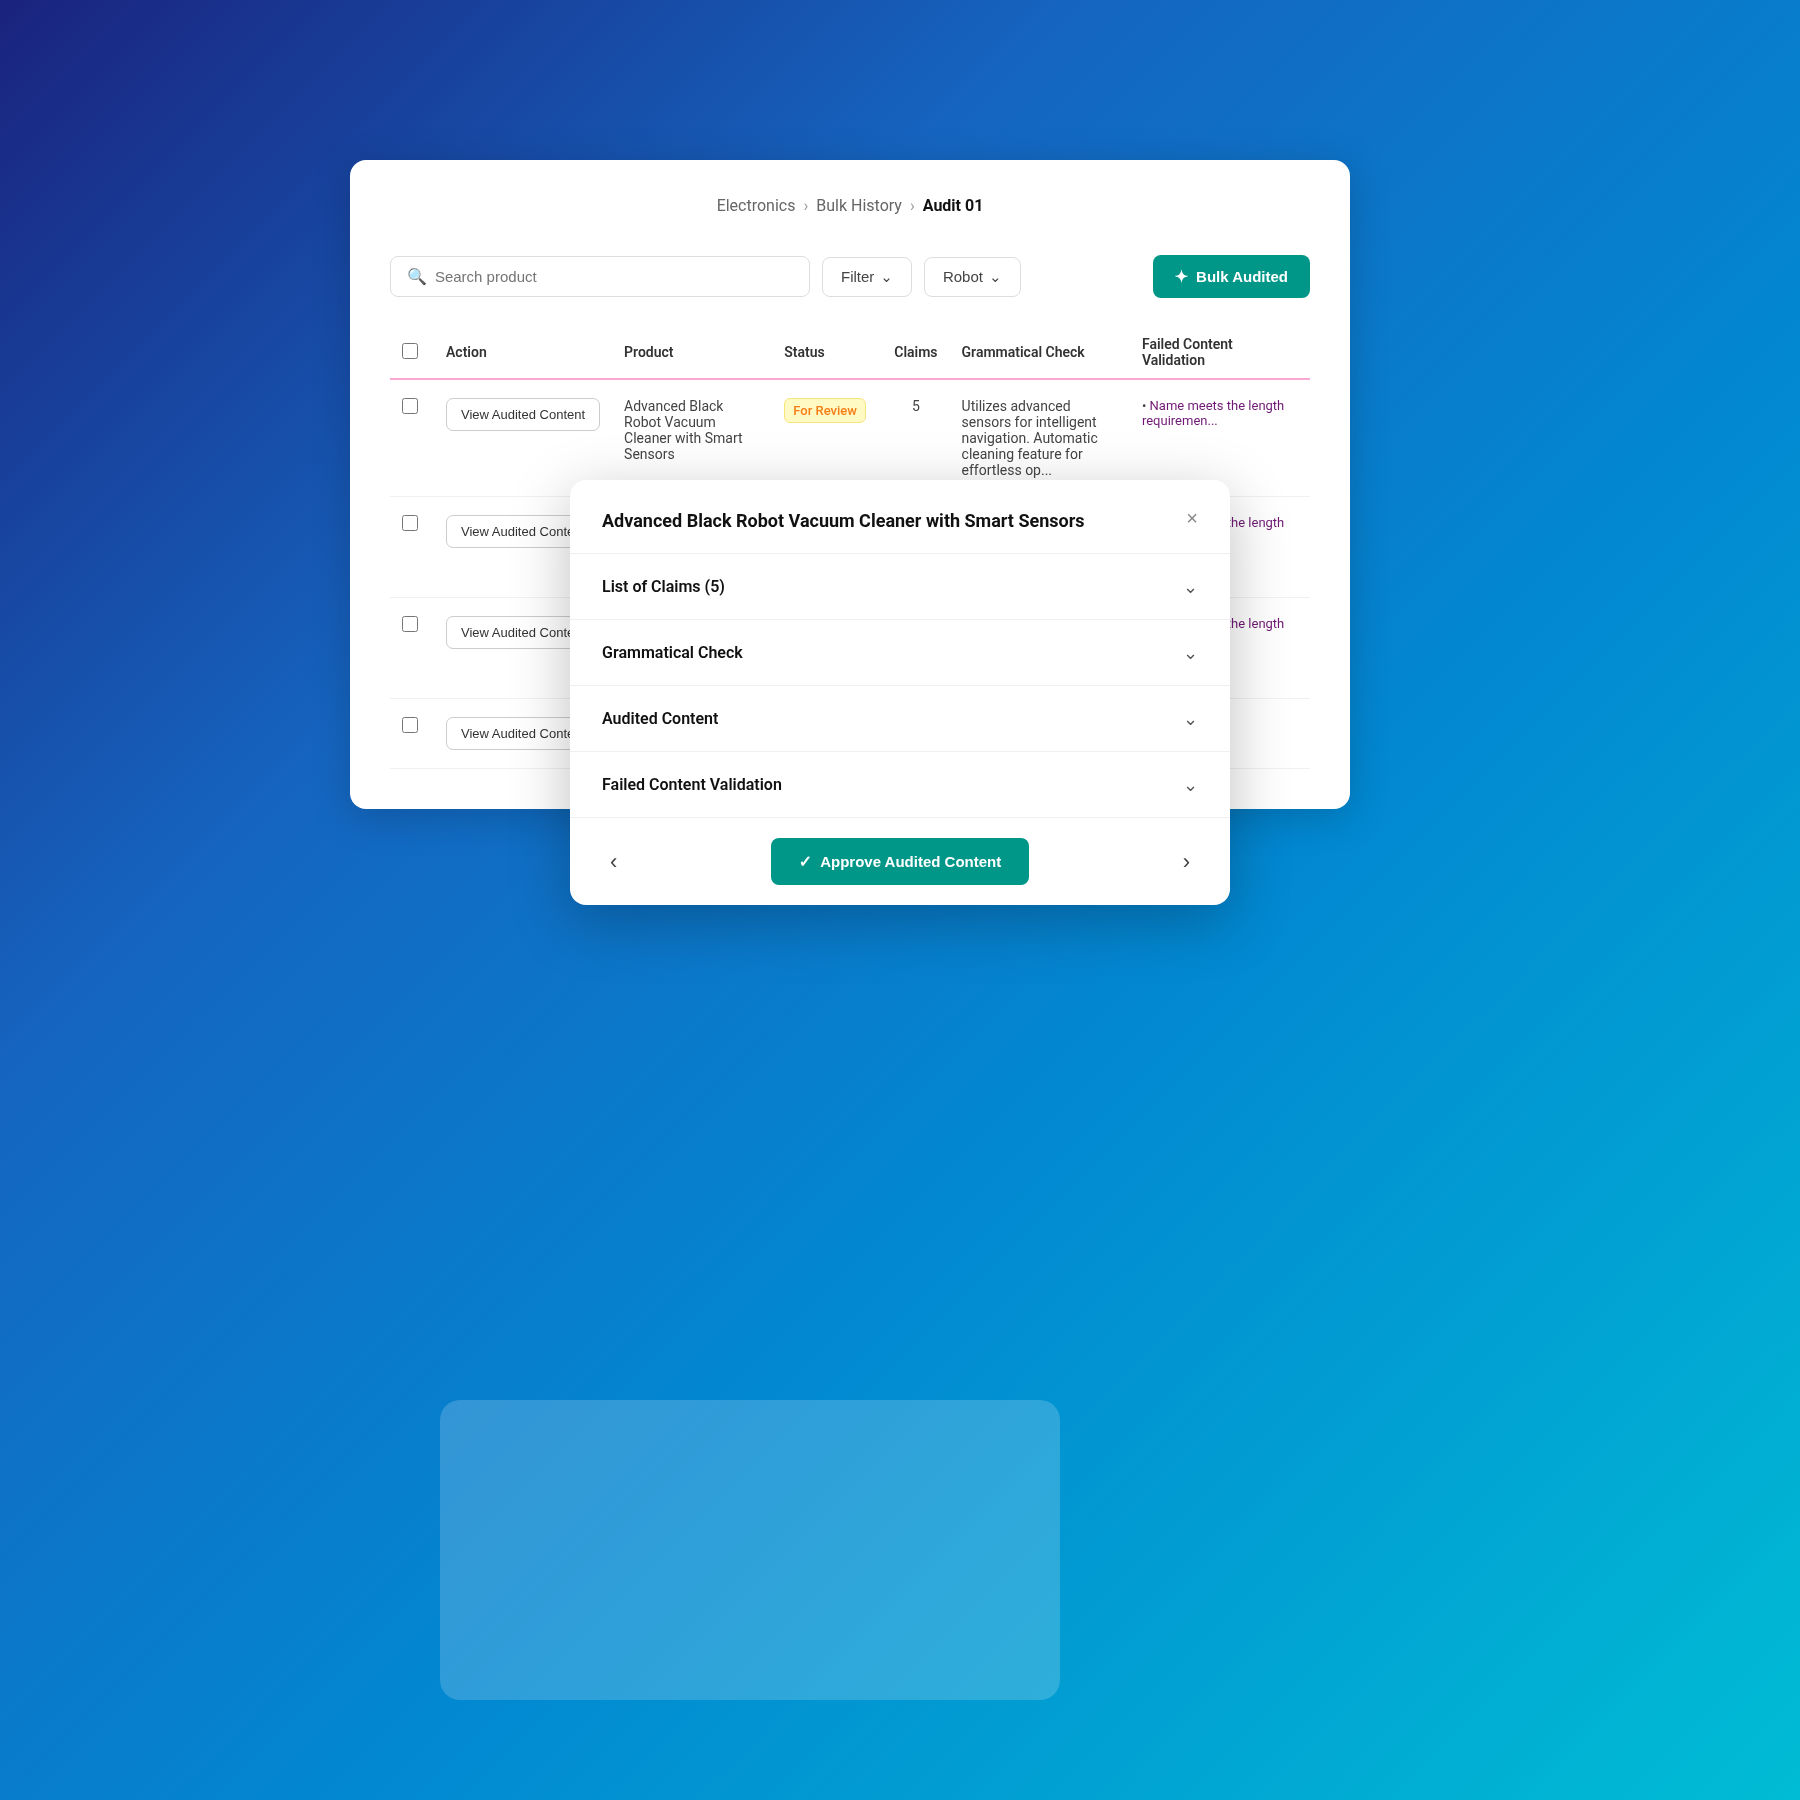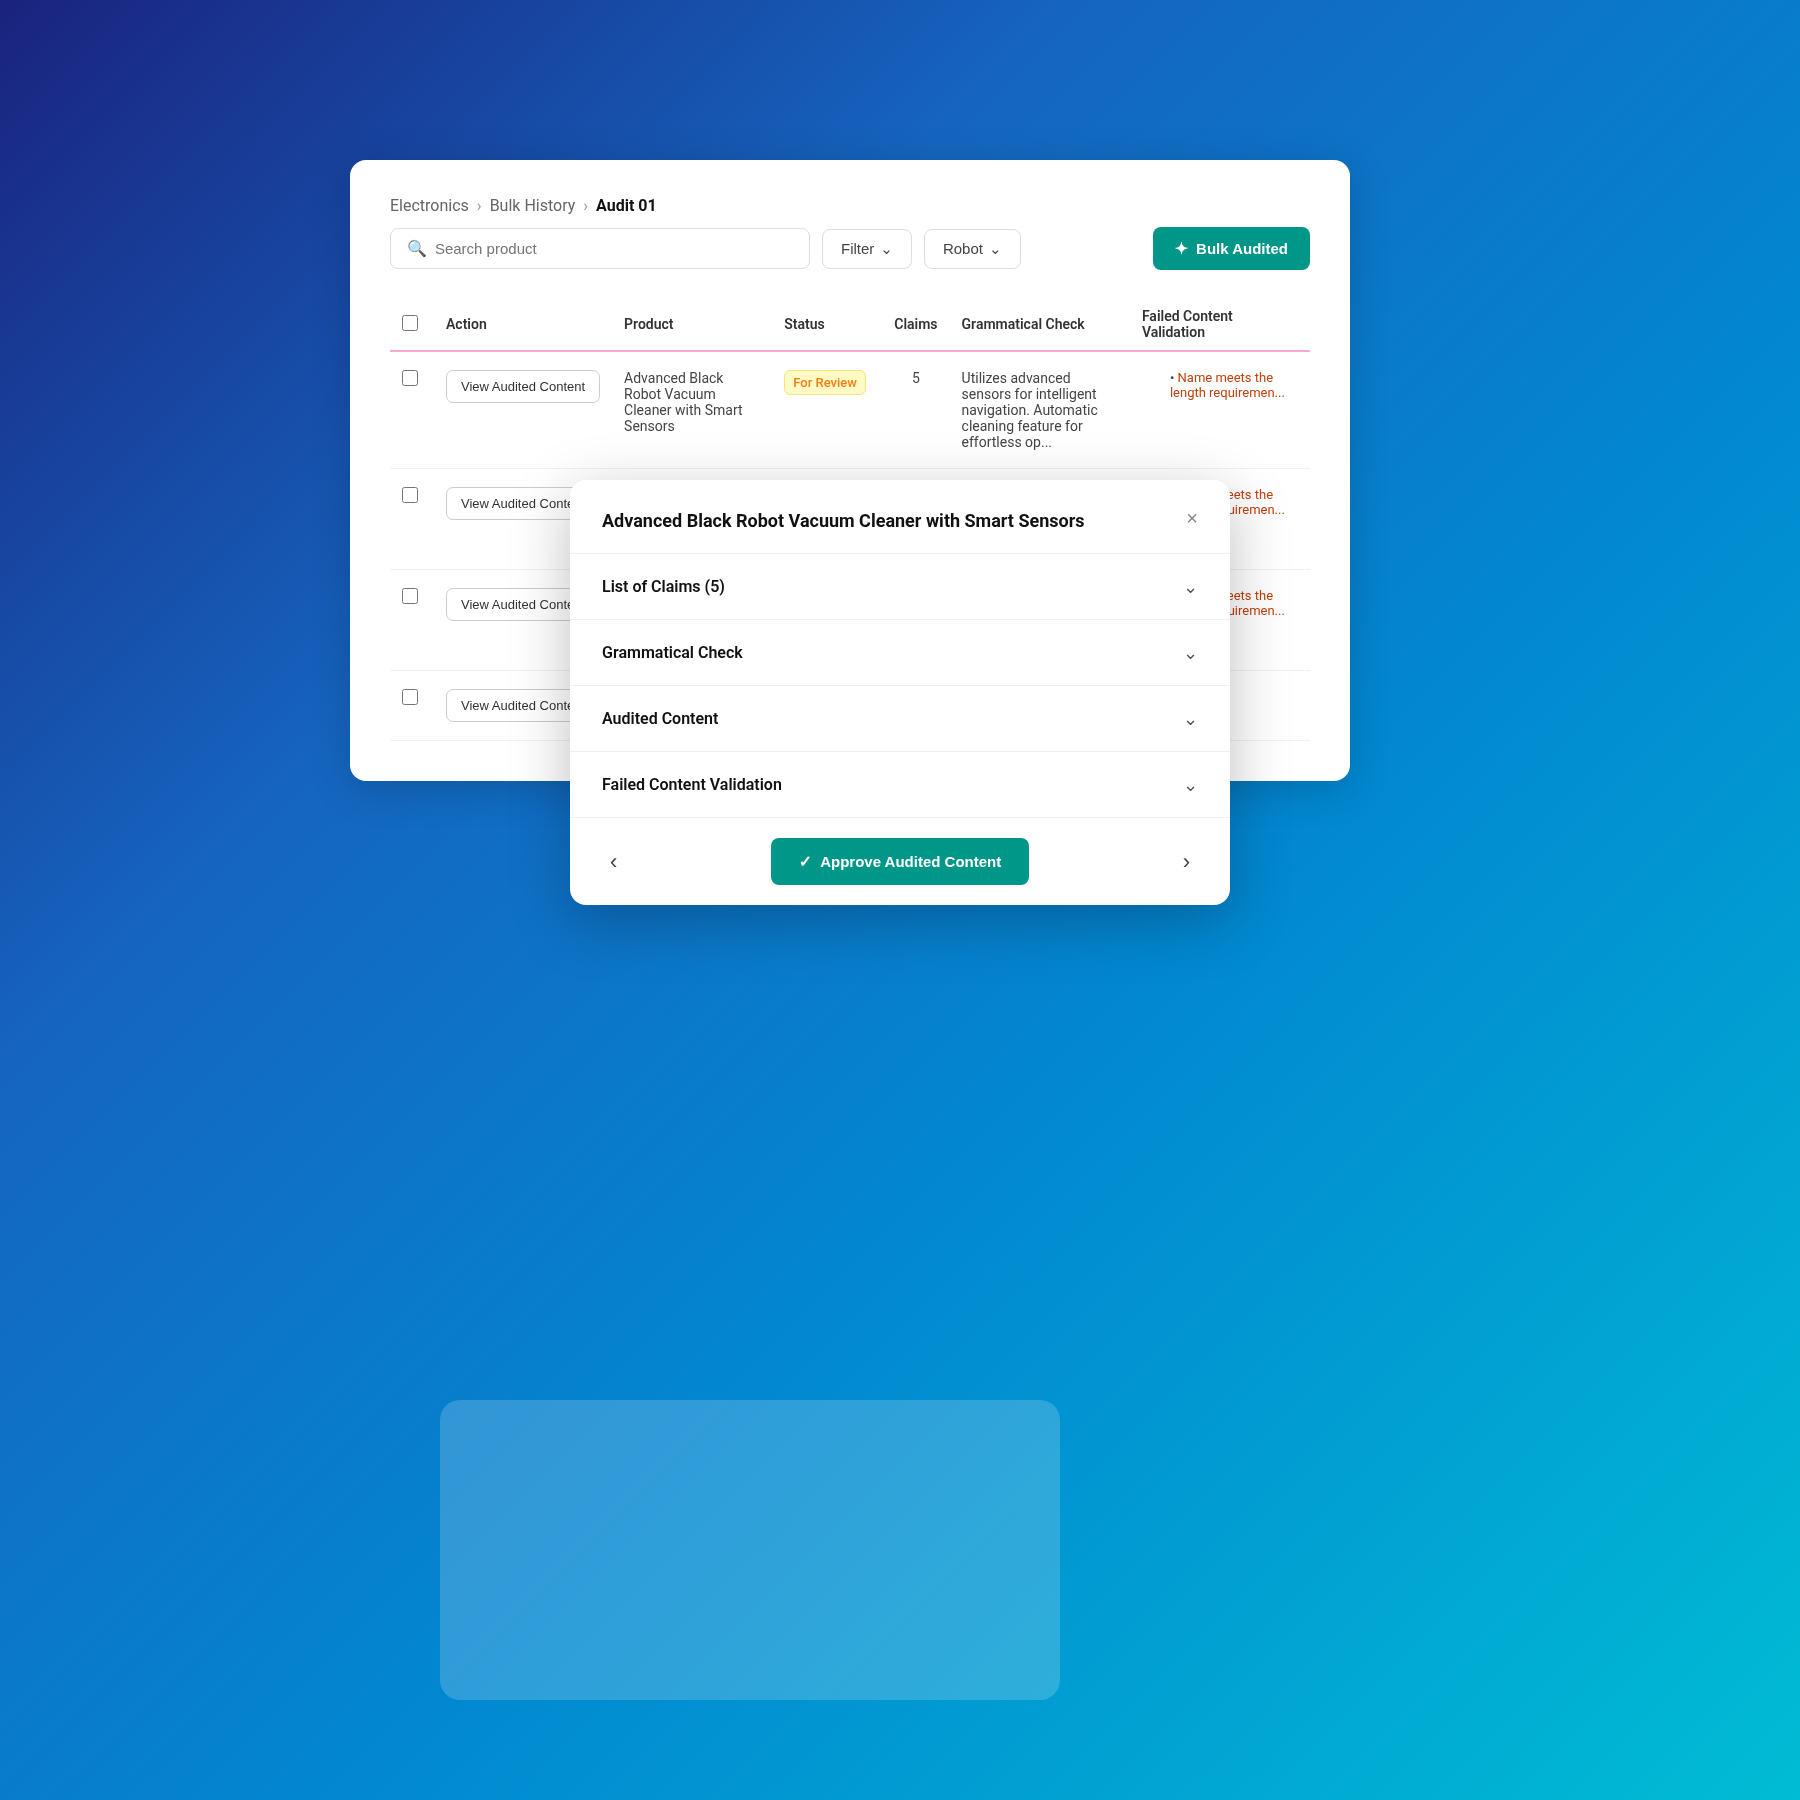--- a/index.html
+++ b/index.html
@@ -44,23 +44,24 @@
       background: rgba(255,255,255,0.18);
       border-radius: 20px;
       z-index: 0;
     }
 
     
     .breadcrumb {
       display: flex;
       align-items: center;
       gap: 8px;
-      margin-bottom: 12px;
+      margin-bottom: 40px;
       font-size: 16px;
       color: #555;
+      justify-content: center;
     }
     .breadcrumb .sep {
       color: #999;
       font-size: 16px;
     }
     .breadcrumb .current {
       font-weight: 700;
       color: #111;
     }
     .breadcrumb .link {
@@ -198,21 +199,21 @@
     }
 
     .col-product { min-width: 160px; }
     .col-status { min-width: 110px; }
     .col-claims { min-width: 60px; text-align: center; }
     .col-gram { min-width: 180px; }
     .col-fcv { min-width: 180px; }
 
     .bullet-list { list-style: none; padding: 0; }
     .bullet-list li::before { content: "• "; color: #444; }
-    .bullet-list li { font-size: 13px; color: #c2410c; margin-left: 28px; }
+    .bullet-list li { font-size: 13px; color: #701a75; }
 
     
     .modal-overlay {
       position: absolute;
       top: 380px;
       left: 220px;
       width: 660px;
       background: #fff;
       border-radius: 16px;
       box-shadow: 0 16px 60px rgba(0,0,0,0.25);

